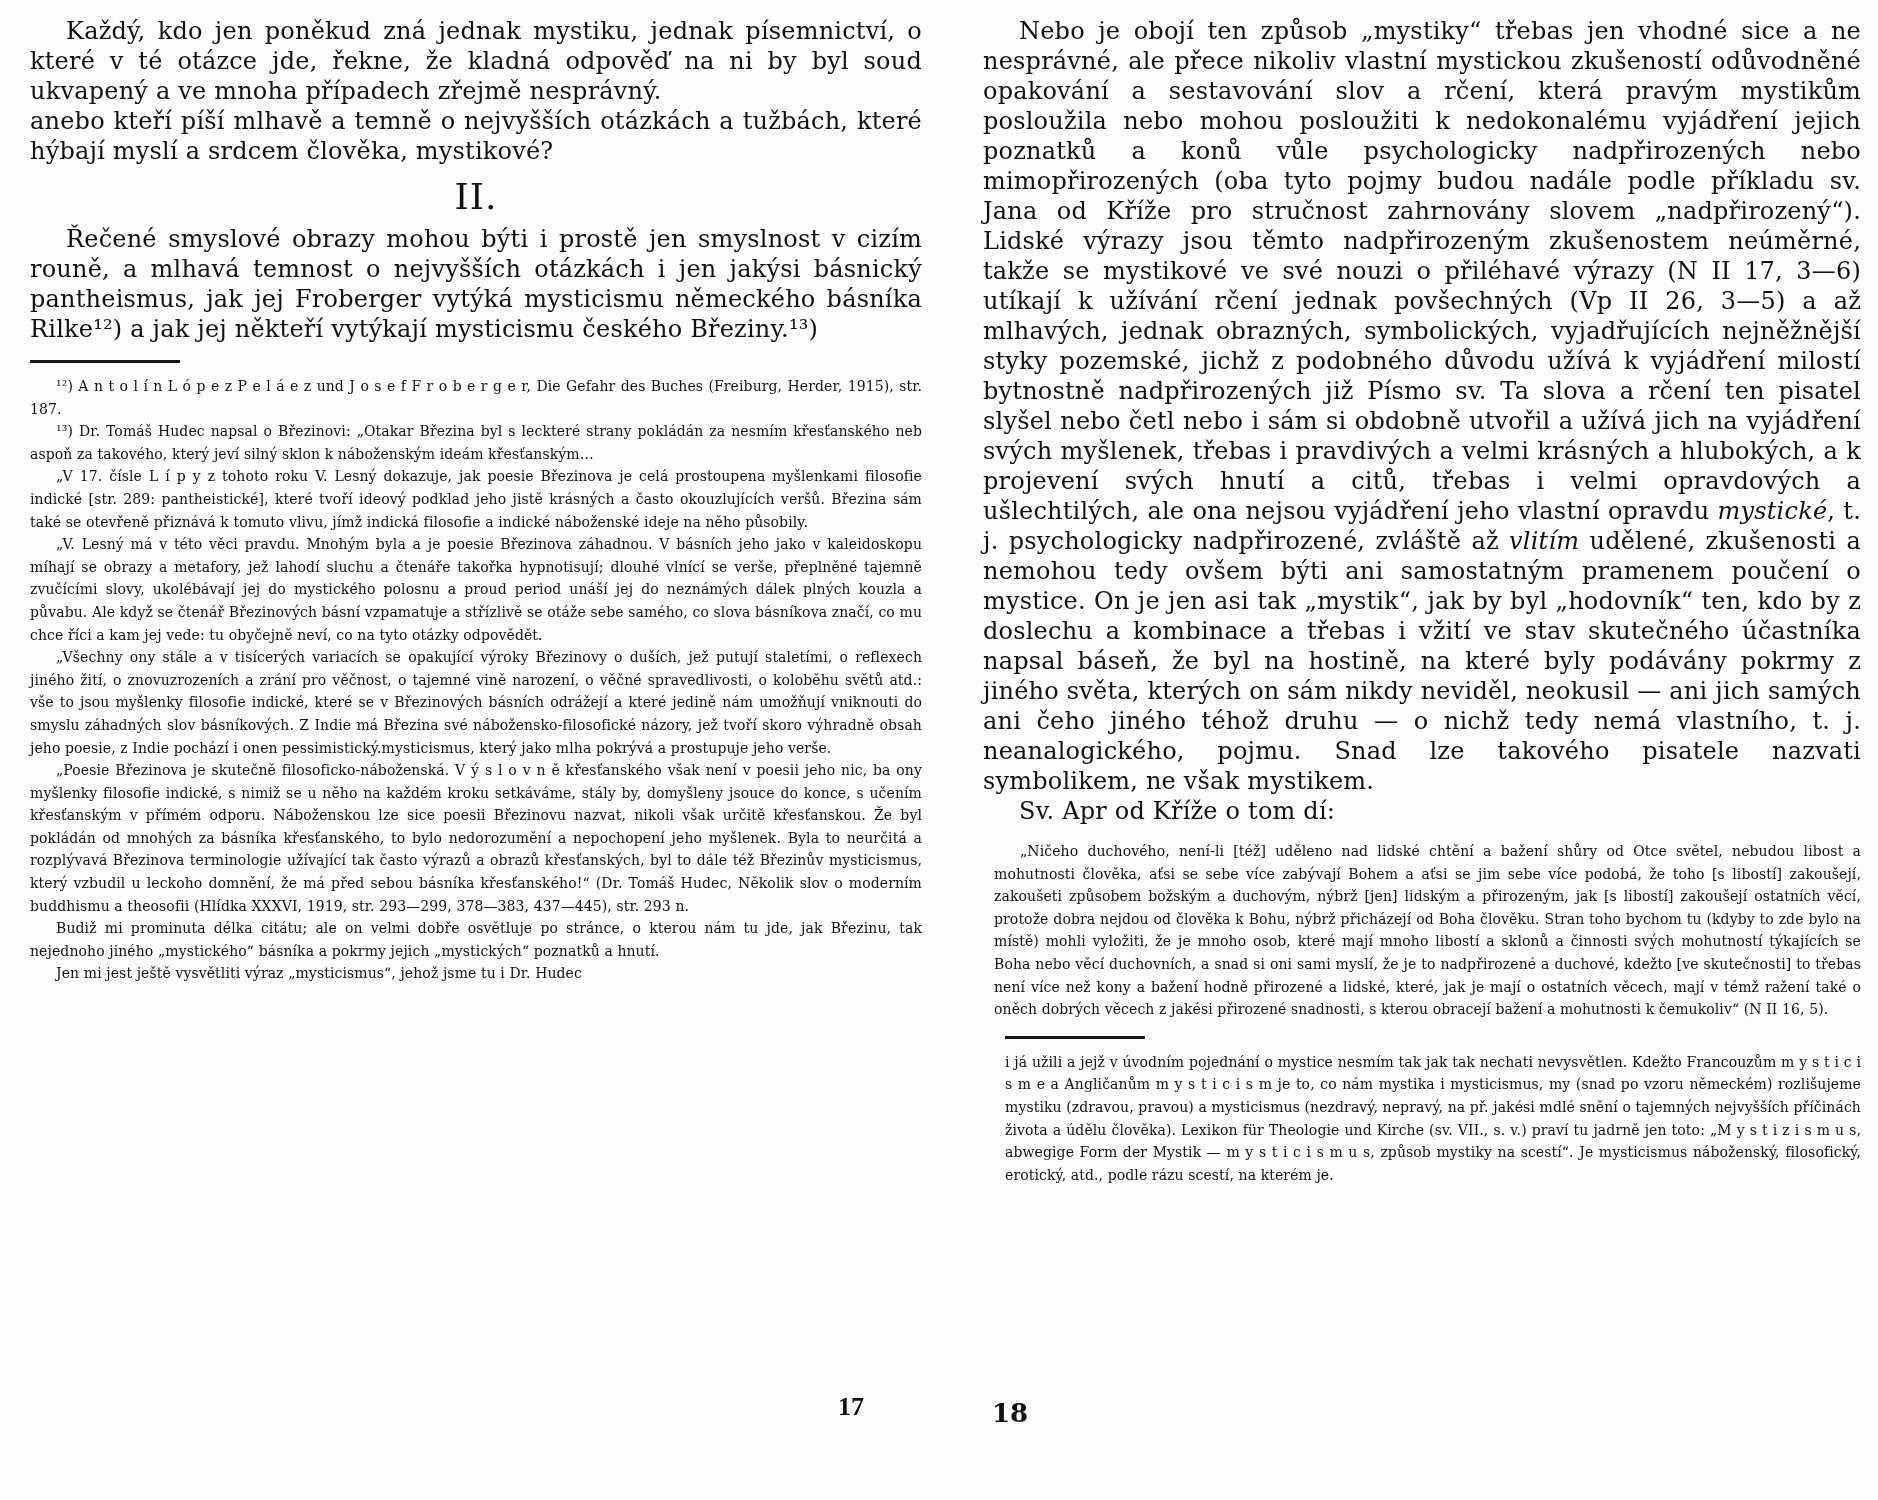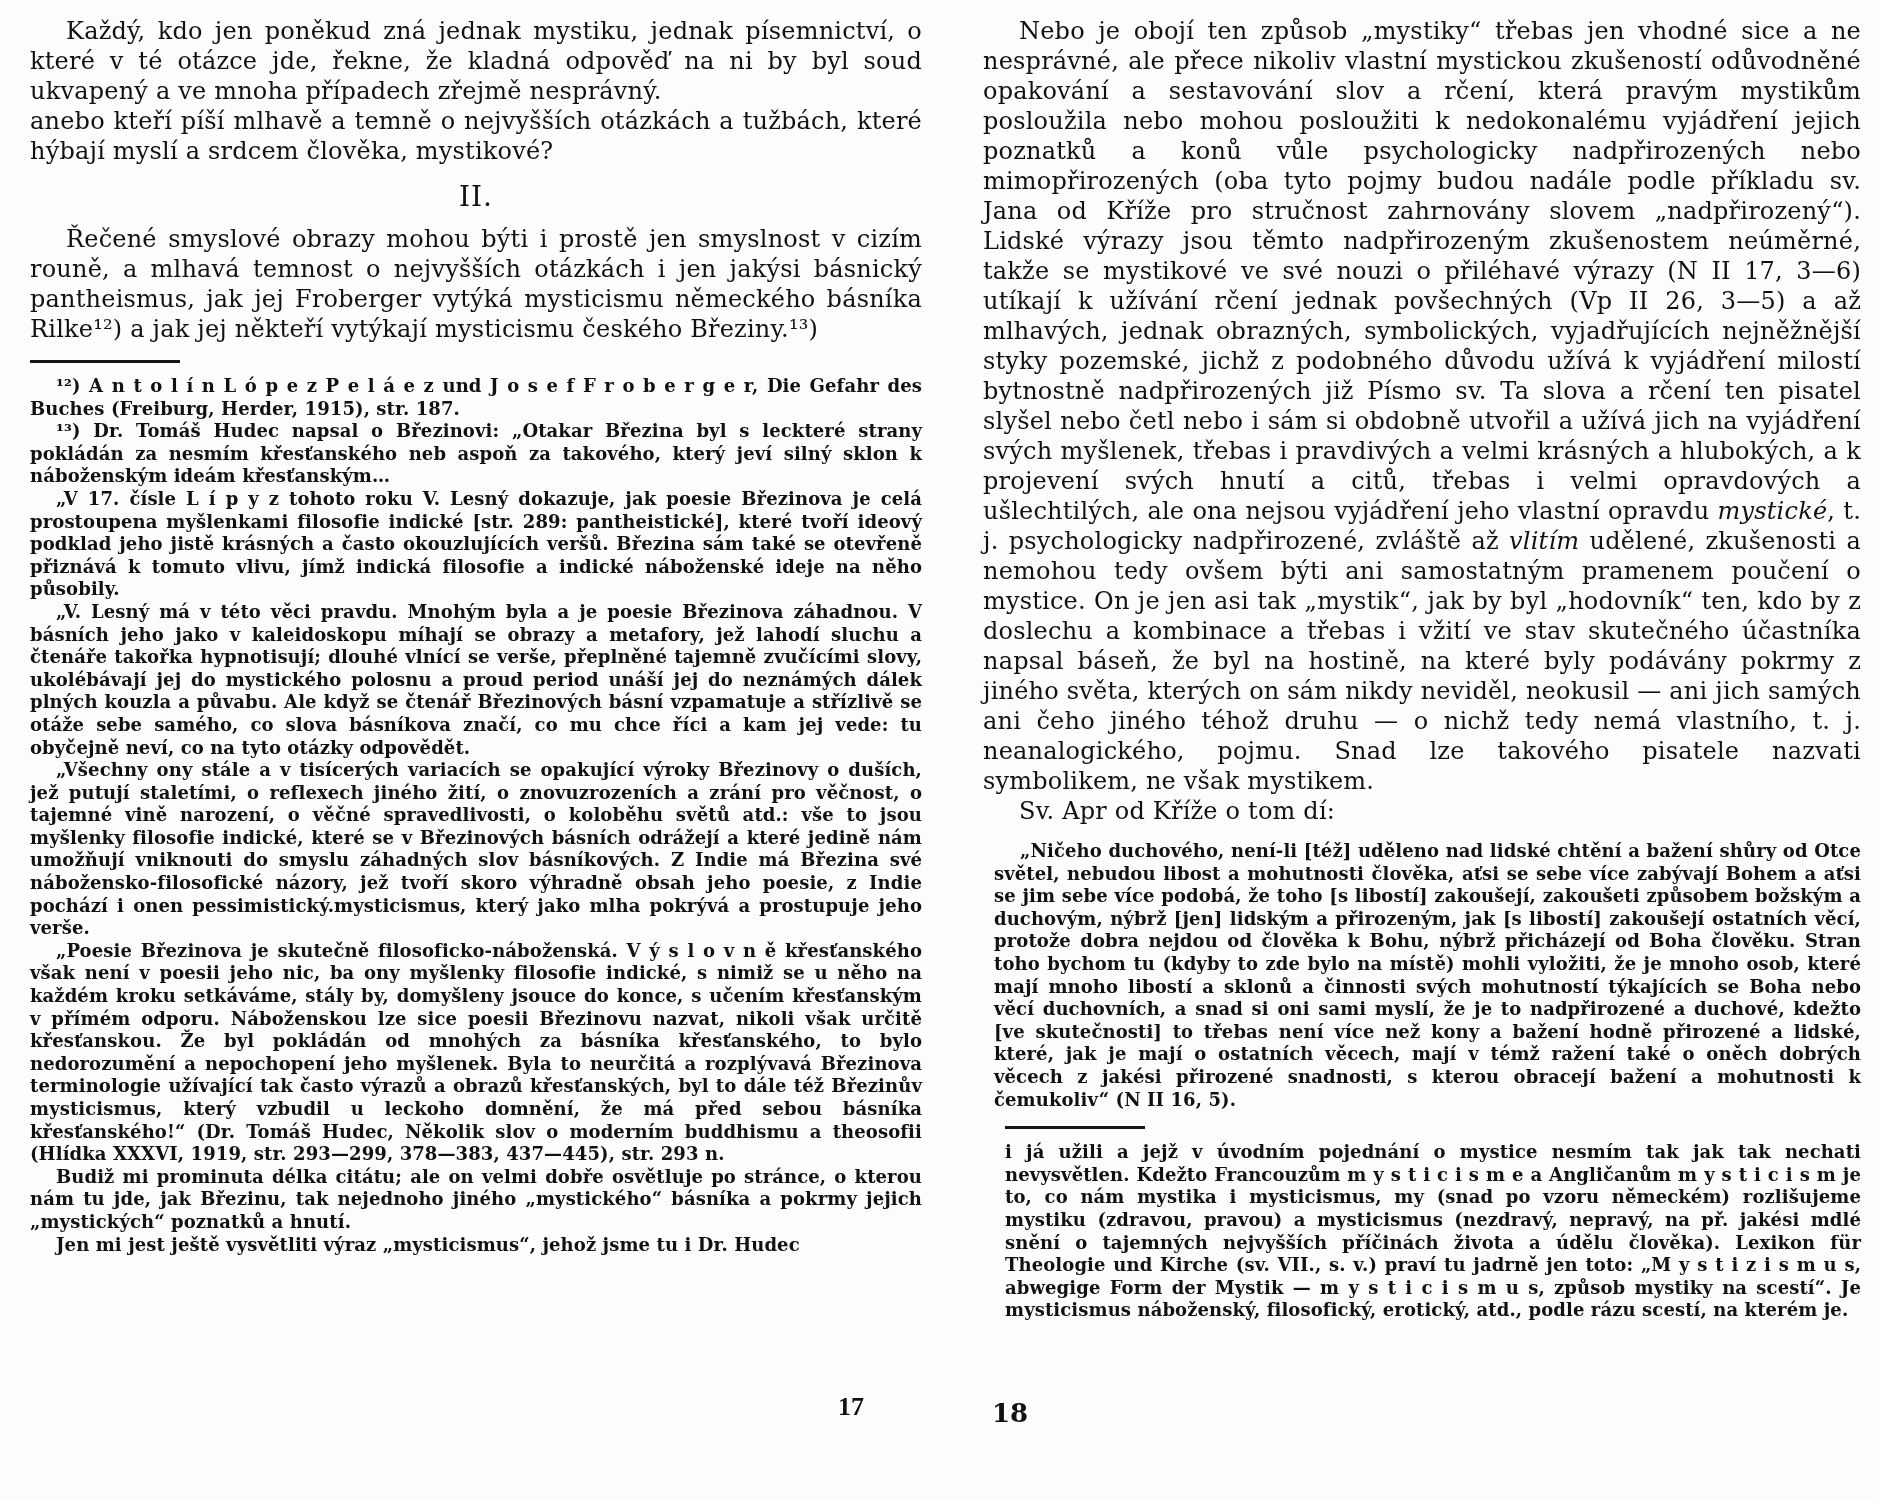--- a/index.html
+++ b/index.html
@@ -22,37 +22,37 @@
   p{margin:0;}
   .main{
     font-size:24px;
     line-height:30px;
     text-align:justify;
     text-indent:36px;
     letter-spacing:0.2px;
   }
   .noindent{text-indent:0;}
   .section-heading{
-    font-size:28px;
+    font-size:36px;
     line-height:30px;
     font-weight:normal;
     text-align:center;
     margin:16px 0 12px 0;
     letter-spacing:1px;
   }
   .fn-rule{
     border:none;
     border-top:3px solid #161616;
     width:150px;
     margin:16px 0 12px 0;
   }
   .fn, .quote-block{
-    font-size:18px;
+    font-size:14px;
     line-height:22.6px;
-    font-weight:bold;
+    font-weight:normal;
     text-align:justify;
     text-indent:26px;
     letter-spacing:0.1px;
   }
   .quote-block{
     margin:14px 0 0 11px;
   }
   .page-right .fn-rule{
     width:140px;
     margin:15px 0 12px 22px;

